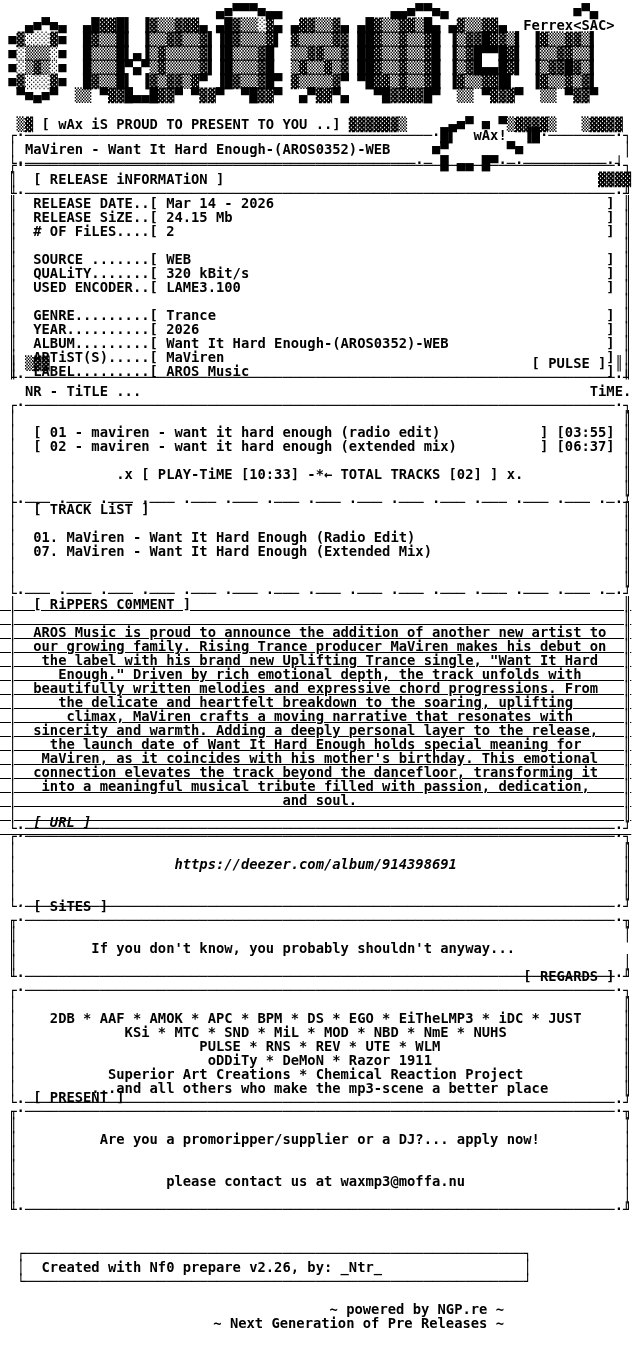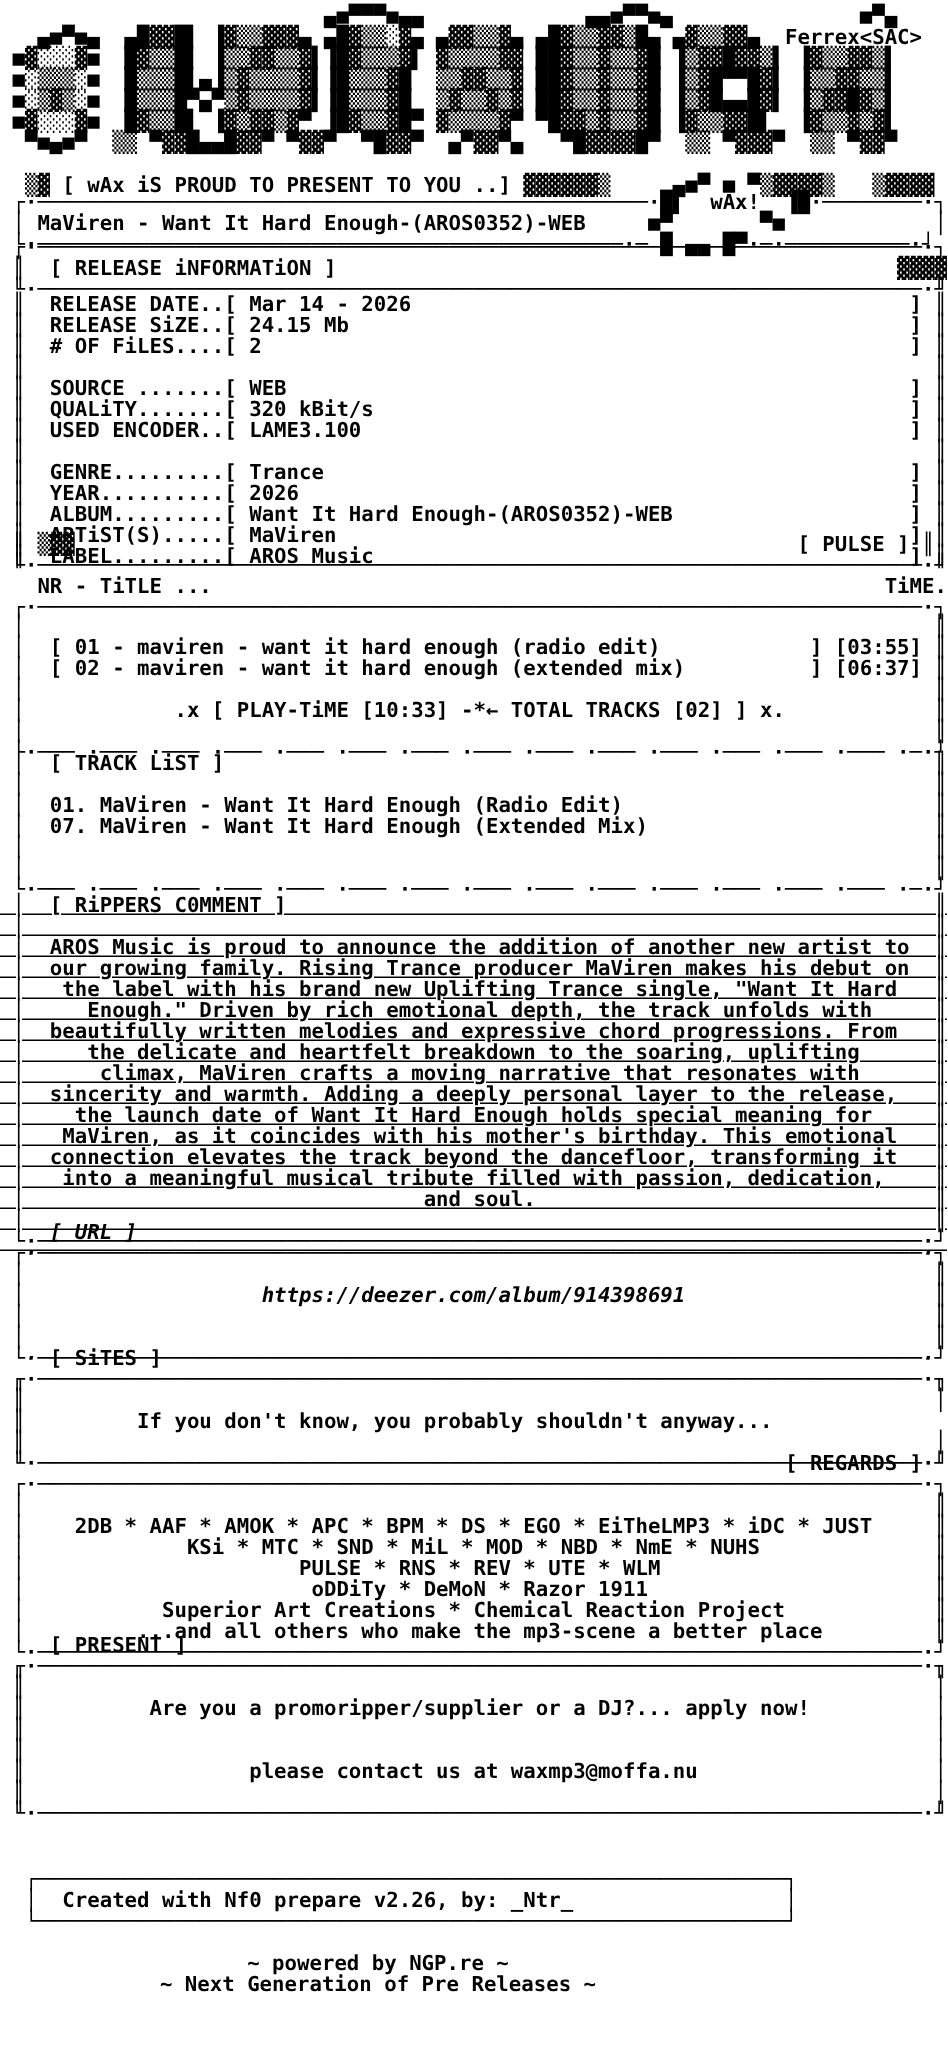--- a/index.html
+++ b/index.html
@@ -26,21 +26,21 @@
   .b-tracksbox{top:411px;line-height:13.4px;}
   .b-tracklist{top:502px;line-height:13.8px;}
   .b-rippers{top:597px;line-height:13.4px;text-decoration:underline;}
   .b-url{top:815px;line-height:13.2px;font-style:italic;}
   .b-sites{top:899px;line-height:13px;}
   .b-regards{top:969px;line-height:13.2px;}
   .b-contact{top:1090px;line-height:13.4px;}
   .b-credit{top:1202px;line-height:20px;}
   .b-created{top:1246px;line-height:14px;}
   .b-footer{
-    top:1302px;line-height:18px;width:504px;text-align:center;
+    top:1302px;line-height:18px;width:504px;text-align:right;
     font-weight:normal;font-size:12px;color:#ff0000;letter-spacing:0;
   }
 </style>
 </head>
 <body>
 
 <div class="nfo">
   <pre class="blk b-art">                          ▄■▀▀▀■▄▄             ▄▄■▀▀■▄               ■▀▄
    ▄■▀■▄  ▄█▓▓█▌ ▐▓▒▒▓▓▓▄ ▄█▓▒▒░▓▄ ▄▓▓▒▒▓▄ ▄█▓▒▒▓▓▒█▄ ▄▓▒▒▓▓▄  Ferrex&lt;SAC&gt;
  ■▓░░░▓■  █▓▒▒█▌ ▐▒▒▓▓▒▒▓▌▐█▓▒▒▒▓▌ ▓▒▒▒▒▓▓ ██▓▒▒▓▒▒▓█ ▐▒▓▓█▓▓▒▌ ▐▓▒▒▓▓▒▌

